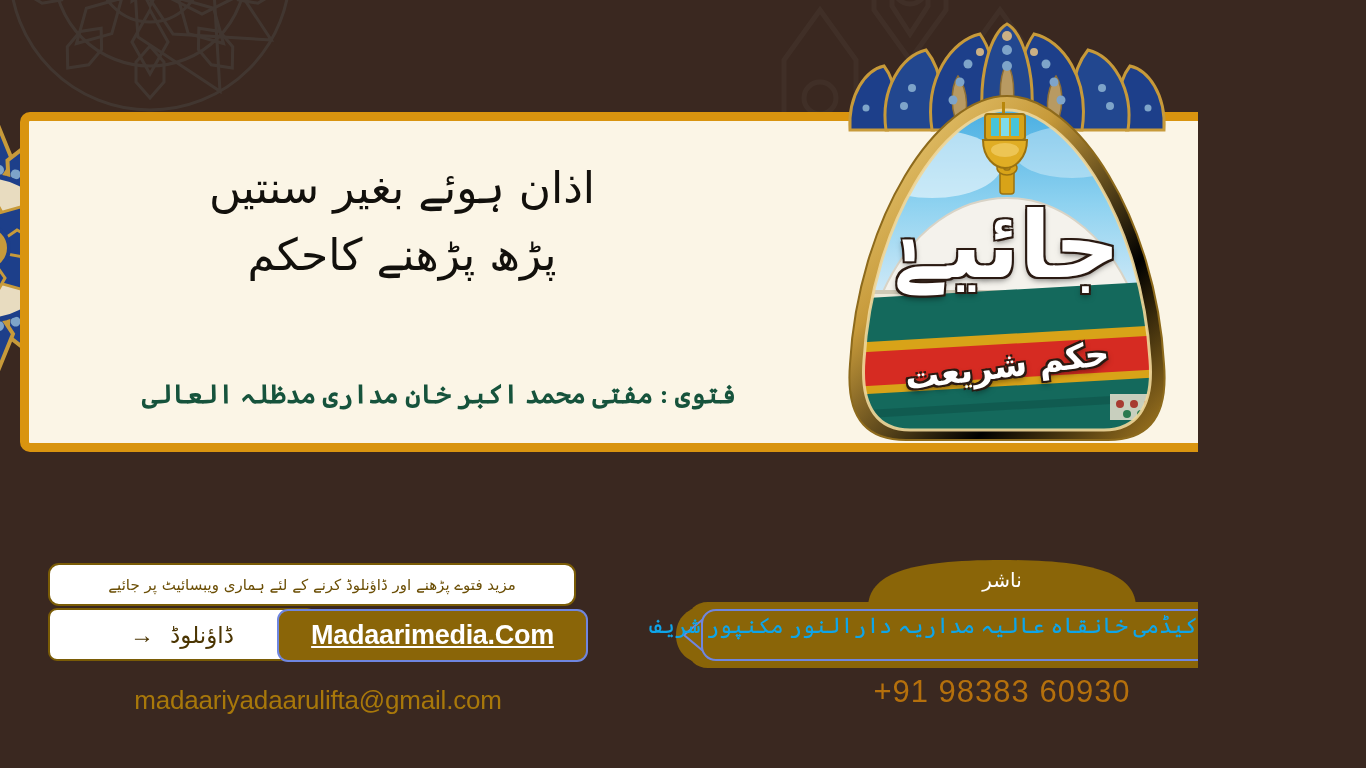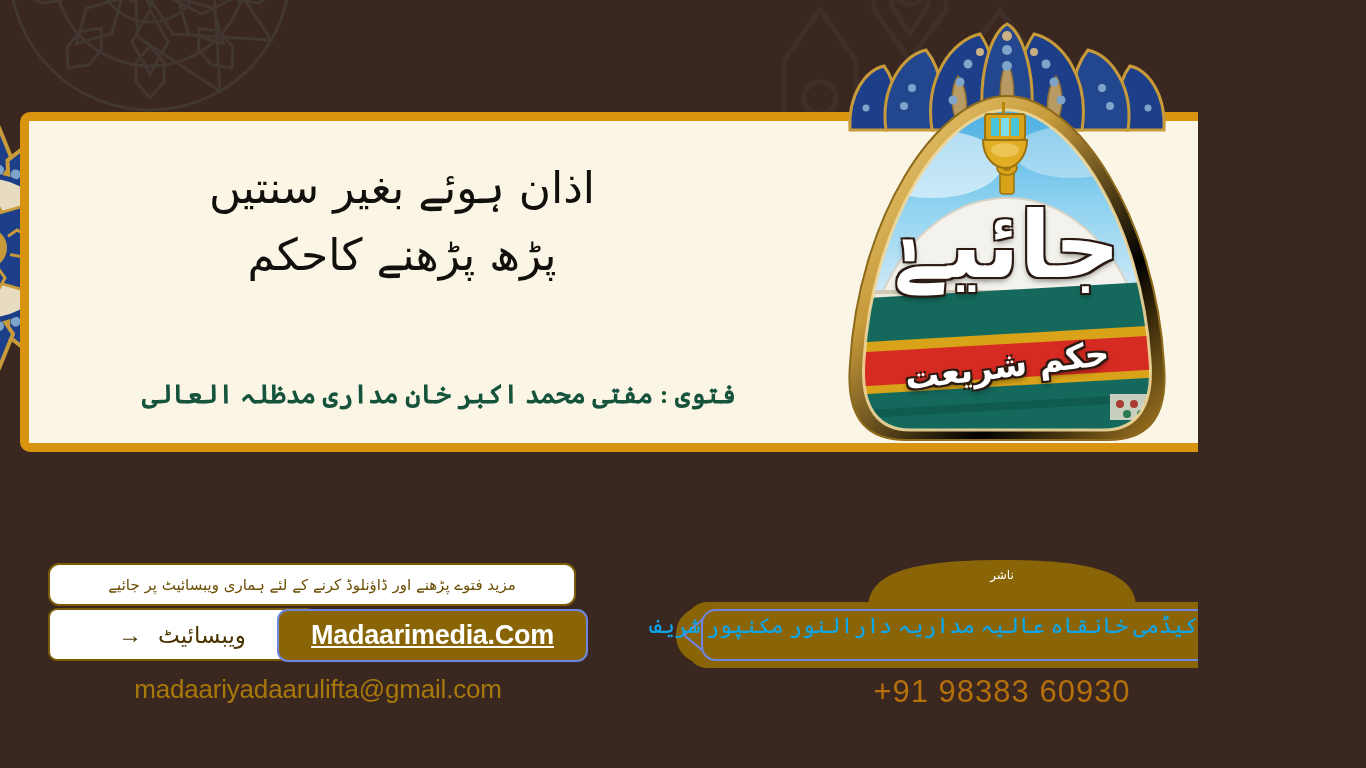--- a/index.html
+++ b/index.html
@@ -139,38 +139,38 @@
     border: 2px solid #6f86e0;
     border-radius: 11px;
     display: flex; align-items: center; justify-content: center;
     color: #ffffff;
     font-family: "Liberation Sans", sans-serif;
     font-weight: bold;
     font-size: 27px;
     letter-spacing: -0.3px;
   }
   #email-text {
-    margin-top: 13px;
+    margin-top: 24px;
     width: 540px;
     text-align: center;
     font-family: "Liberation Sans", sans-serif;
     font-size: 26px;
     color: #a8780a;
     letter-spacing: -0.2px;
   }
 
   
   #pub-block { position: absolute; left: 672px; top: 558px; width: 660px; z-index: 5; }
   #pub-banner { position: relative; width: 660px; height: 110px; }
   #pub-banner svg { position: absolute; left:0; top:0; }
   #pub-top-label {
     position: absolute; left: 0; top: 10px; width: 660px;
     text-align: center; direction: rtl;
     font-family: "DejaVu Sans", "Liberation Sans", sans-serif;
-    font-size: 12px; color: #ffffff;
+    font-size: 20px; color: #ffffff;
   }
   #pub-name {
     position: absolute; left: 44px; top: 55px; width: 572px;
     text-align: center; direction: rtl;
     font-family: Liberation Serif, serif;
     font-size: 22px; color: #0ea5e9;
     white-space: nowrap;
   }
   #phone-text {
     margin-top: 6px; width: 660px; text-align: center;
@@ -463,21 +463,21 @@
     </svg>
 
     <div class="logo-word" id="logo-fatwa">جائیےٰ</div>
     <div class="logo-word" id="logo-sub">حکم شریعت</div>
   </div>
 
   <div id="web-block">
     <div id="web-note">مزید فتوے پڑھنے اور ڈاؤنلوڈ کرنے کے لئے ہماری ویبسائیٹ پر جائیے</div>
     <div id="web-row">
       <div id="web-label-pill">
-        <span id="web-label-text">ویبسائیٹ</span>
+        <span id="web-label-text">ڈاؤنلوڈ</span>
         <span id="web-arrow">→</span>
       </div>
       <a id="web-url-pill" href="#">Madaarimedia.Com</a>
     </div>
     <div id="email-text">madaariyadaarulifta@gmail.com</div>
   </div>
 
   <div id="pub-block">
     <div id="pub-banner">
       <svg width="660" height="110" viewBox="0 0 660 110" aria-hidden="true">

